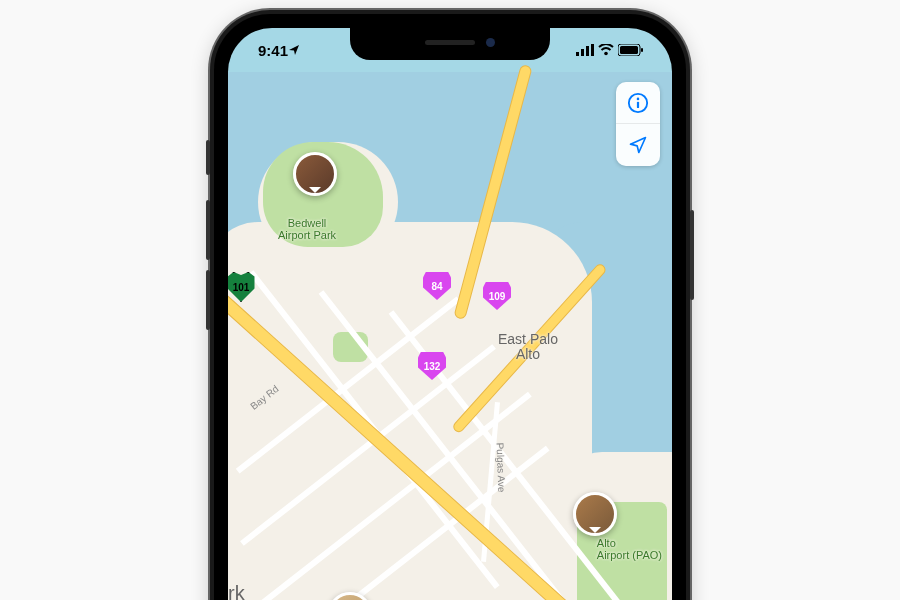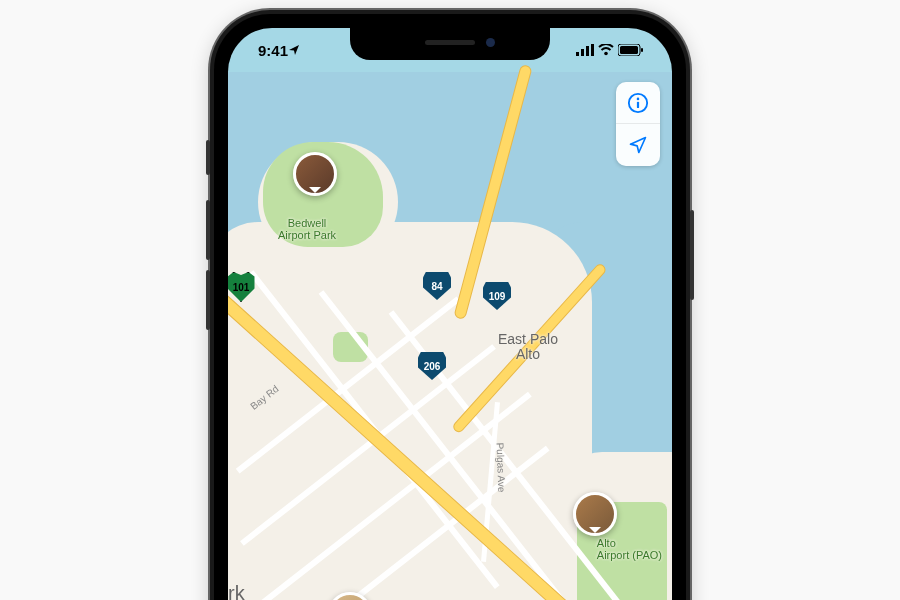--- a/index.html
+++ b/index.html
@@ -147,21 +147,21 @@
       width: 28px;
       height: 28px;
       display: flex;
       align-items: center;
       justify-content: center;
       font-size: 10px;
       font-weight: 700;
       color: #fff;
     }
     .shield-green {
-      background: #0c4a6e;
+      background: #d946ef;
       clip-path: polygon(10% 0, 90% 0, 100% 20%, 100% 55%, 50% 100%, 0 55%, 0 20%);
     }
     .shield-us {
       width: 30px; height: 30px;
       background: #15803d;
       border: 1.5px solid #000;
       color: #000;
       clip-path: polygon(5% 15%, 25% 0, 50% 10%, 75% 0, 95% 15%, 95% 55%, 50% 100%, 5% 55%);
     }
 
@@ -291,21 +291,21 @@
 Alto</div>
         <div class="map-label small" style="top:320px;left:20px;transform:rotate(-38deg);">Bay Rd</div>
         <div class="map-label small" style="top:390px;left:248px;transform:rotate(88deg);">Pulgas Ave</div>
         <div class="map-label park-label" style="top:465px;right:10px;white-space:pre-line;text-align:left;">Alto
 Airport (PAO)</div>
         <div class="map-label" style="top:510px;left:0px;font-size:20px;">rk</div>
 
         <div class="route-shield shield-us" style="top:200px;left:-2px;">101</div>
         <div class="route-shield shield-green" style="top:200px;left:195px;">84</div>
         <div class="route-shield shield-green" style="top:210px;left:255px;">109</div>
-        <div class="route-shield shield-green" style="top:280px;left:190px;">206</div>
+        <div class="route-shield shield-green" style="top:280px;left:190px;">132</div>
 
         <div class="avatar" style="top:80px;left:65px;background:linear-gradient(135deg,#8a5a3a,#5a3a2a);"></div>
         <div class="avatar" style="top:420px;right:55px;background:linear-gradient(135deg,#aa7a4a,#7a5a3a);"></div>
         <div class="avatar" style="top:520px;left:100px;background:linear-gradient(135deg,#d8b888,#b89868);"></div>
 
         <div class="map-controls">
           <div class="map-control-btn">
             <svg width="22" height="22" viewBox="0 0 24 24">
               <circle cx="12" cy="12" r="10" fill="none" stroke="#007aff" stroke-width="2"></circle>
               <circle cx="12" cy="7.5" r="1.4" fill="#007aff"></circle>

